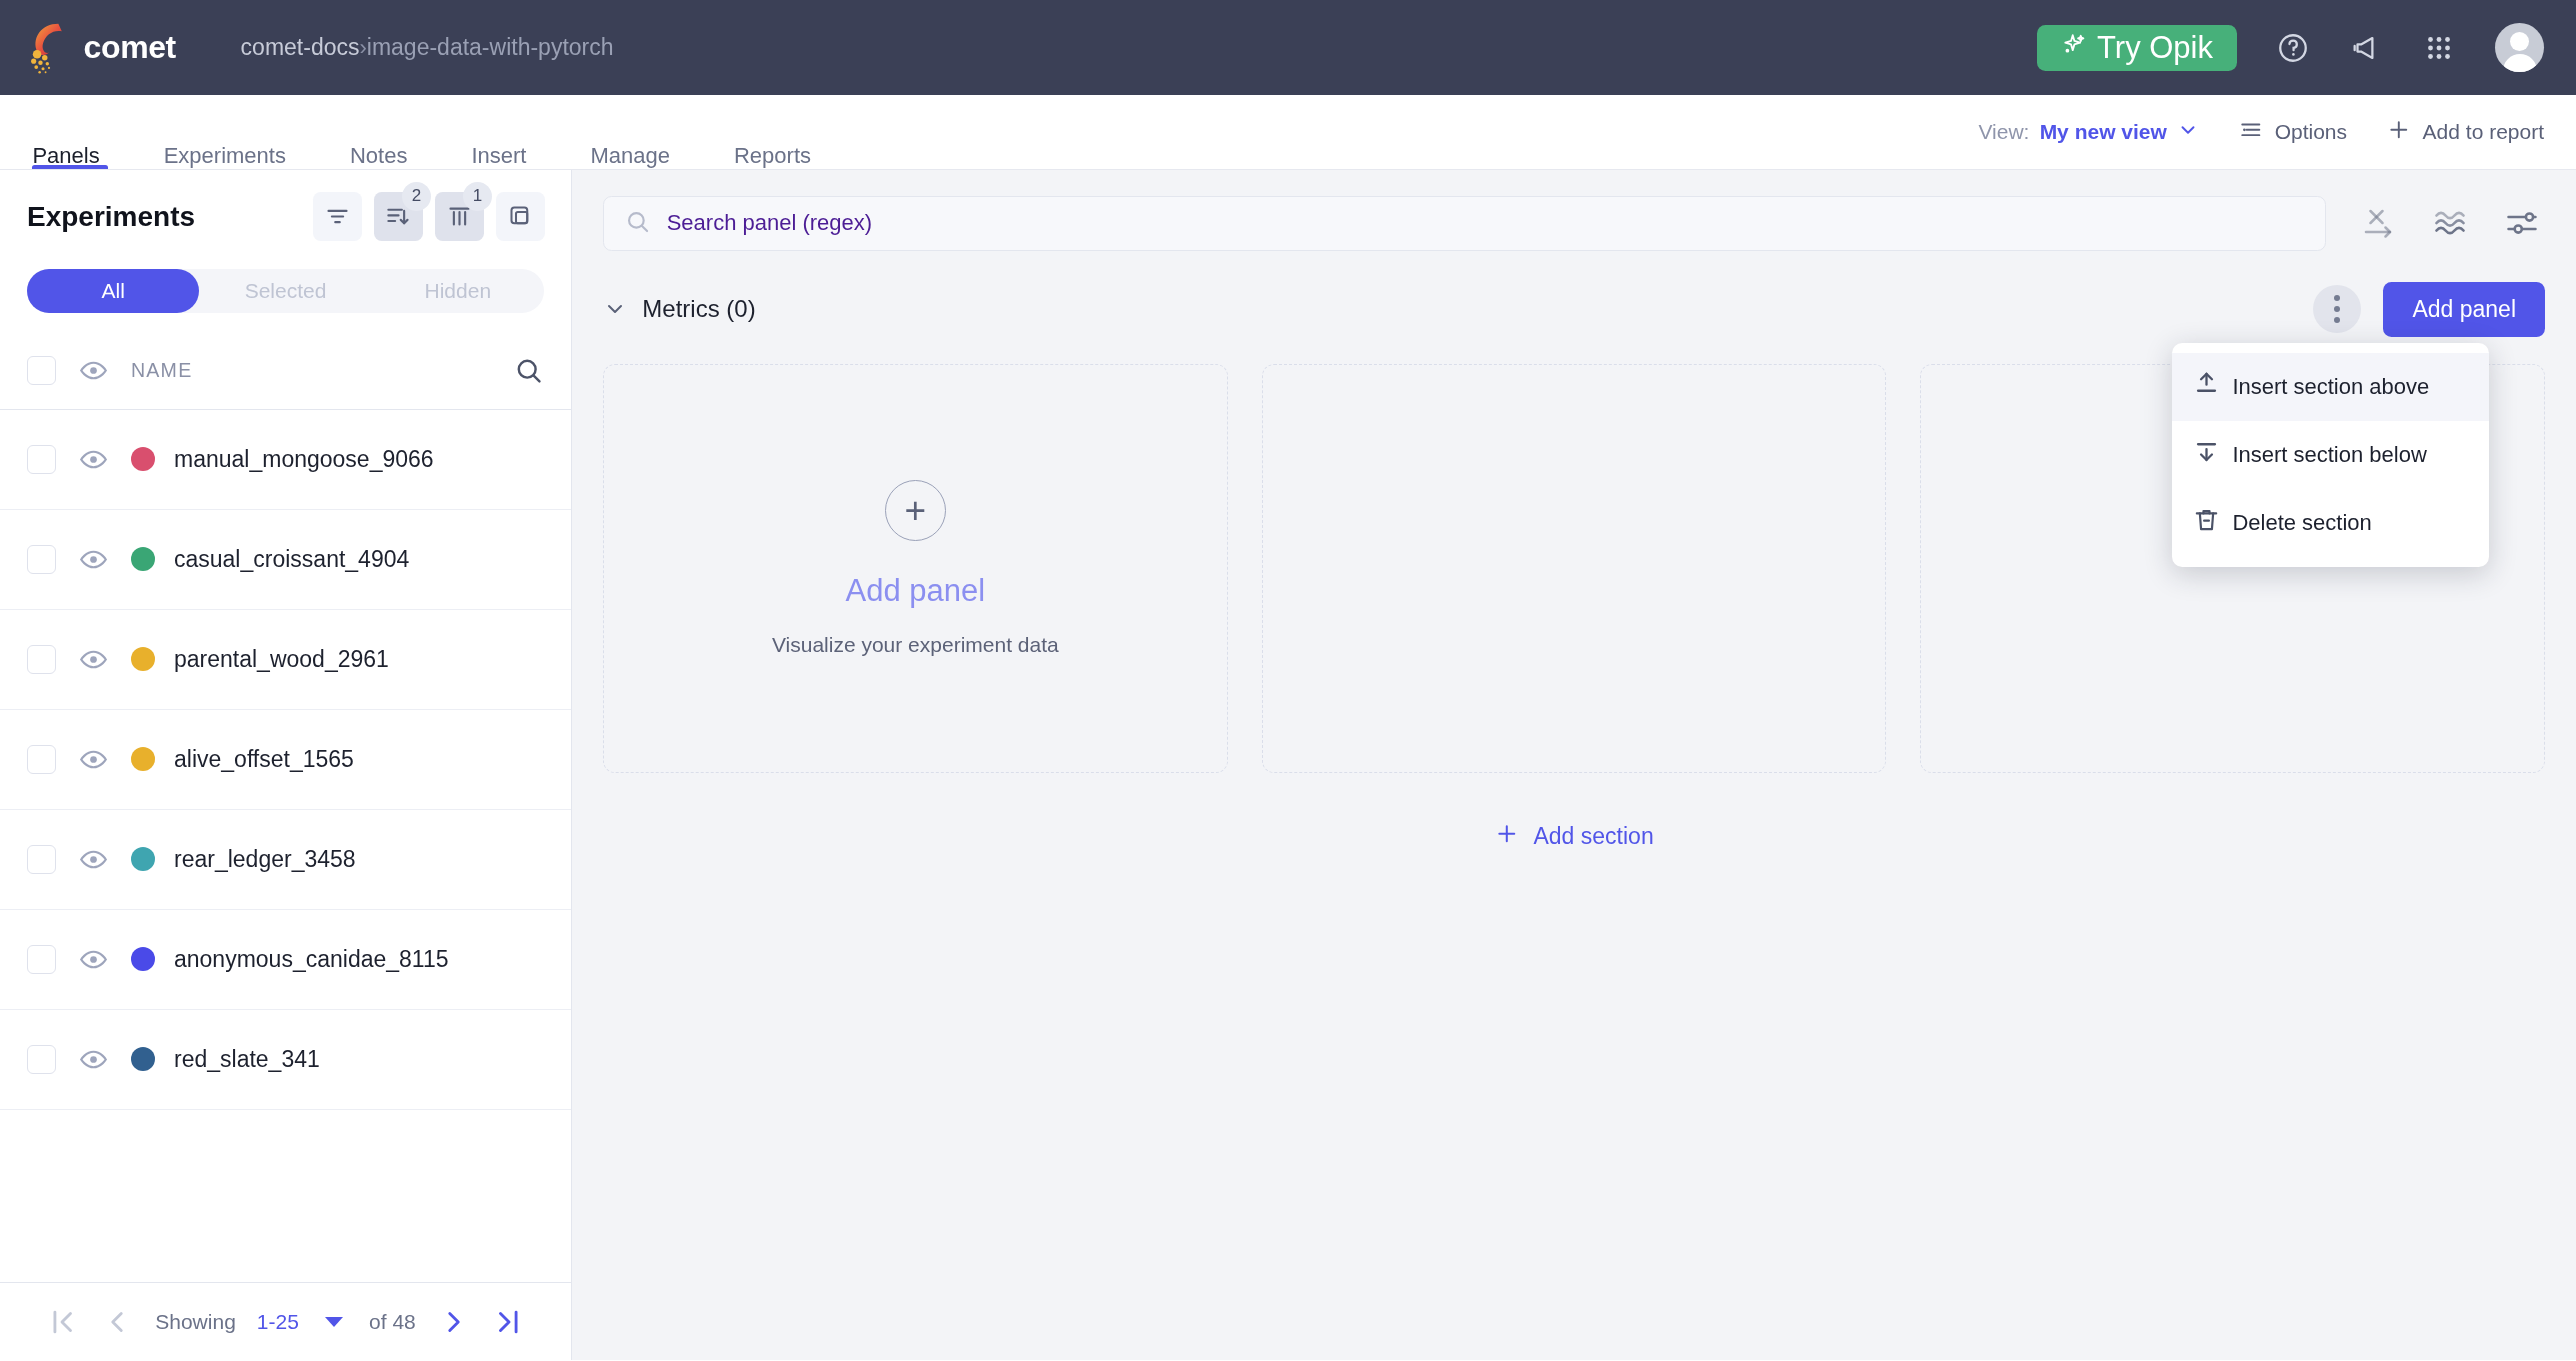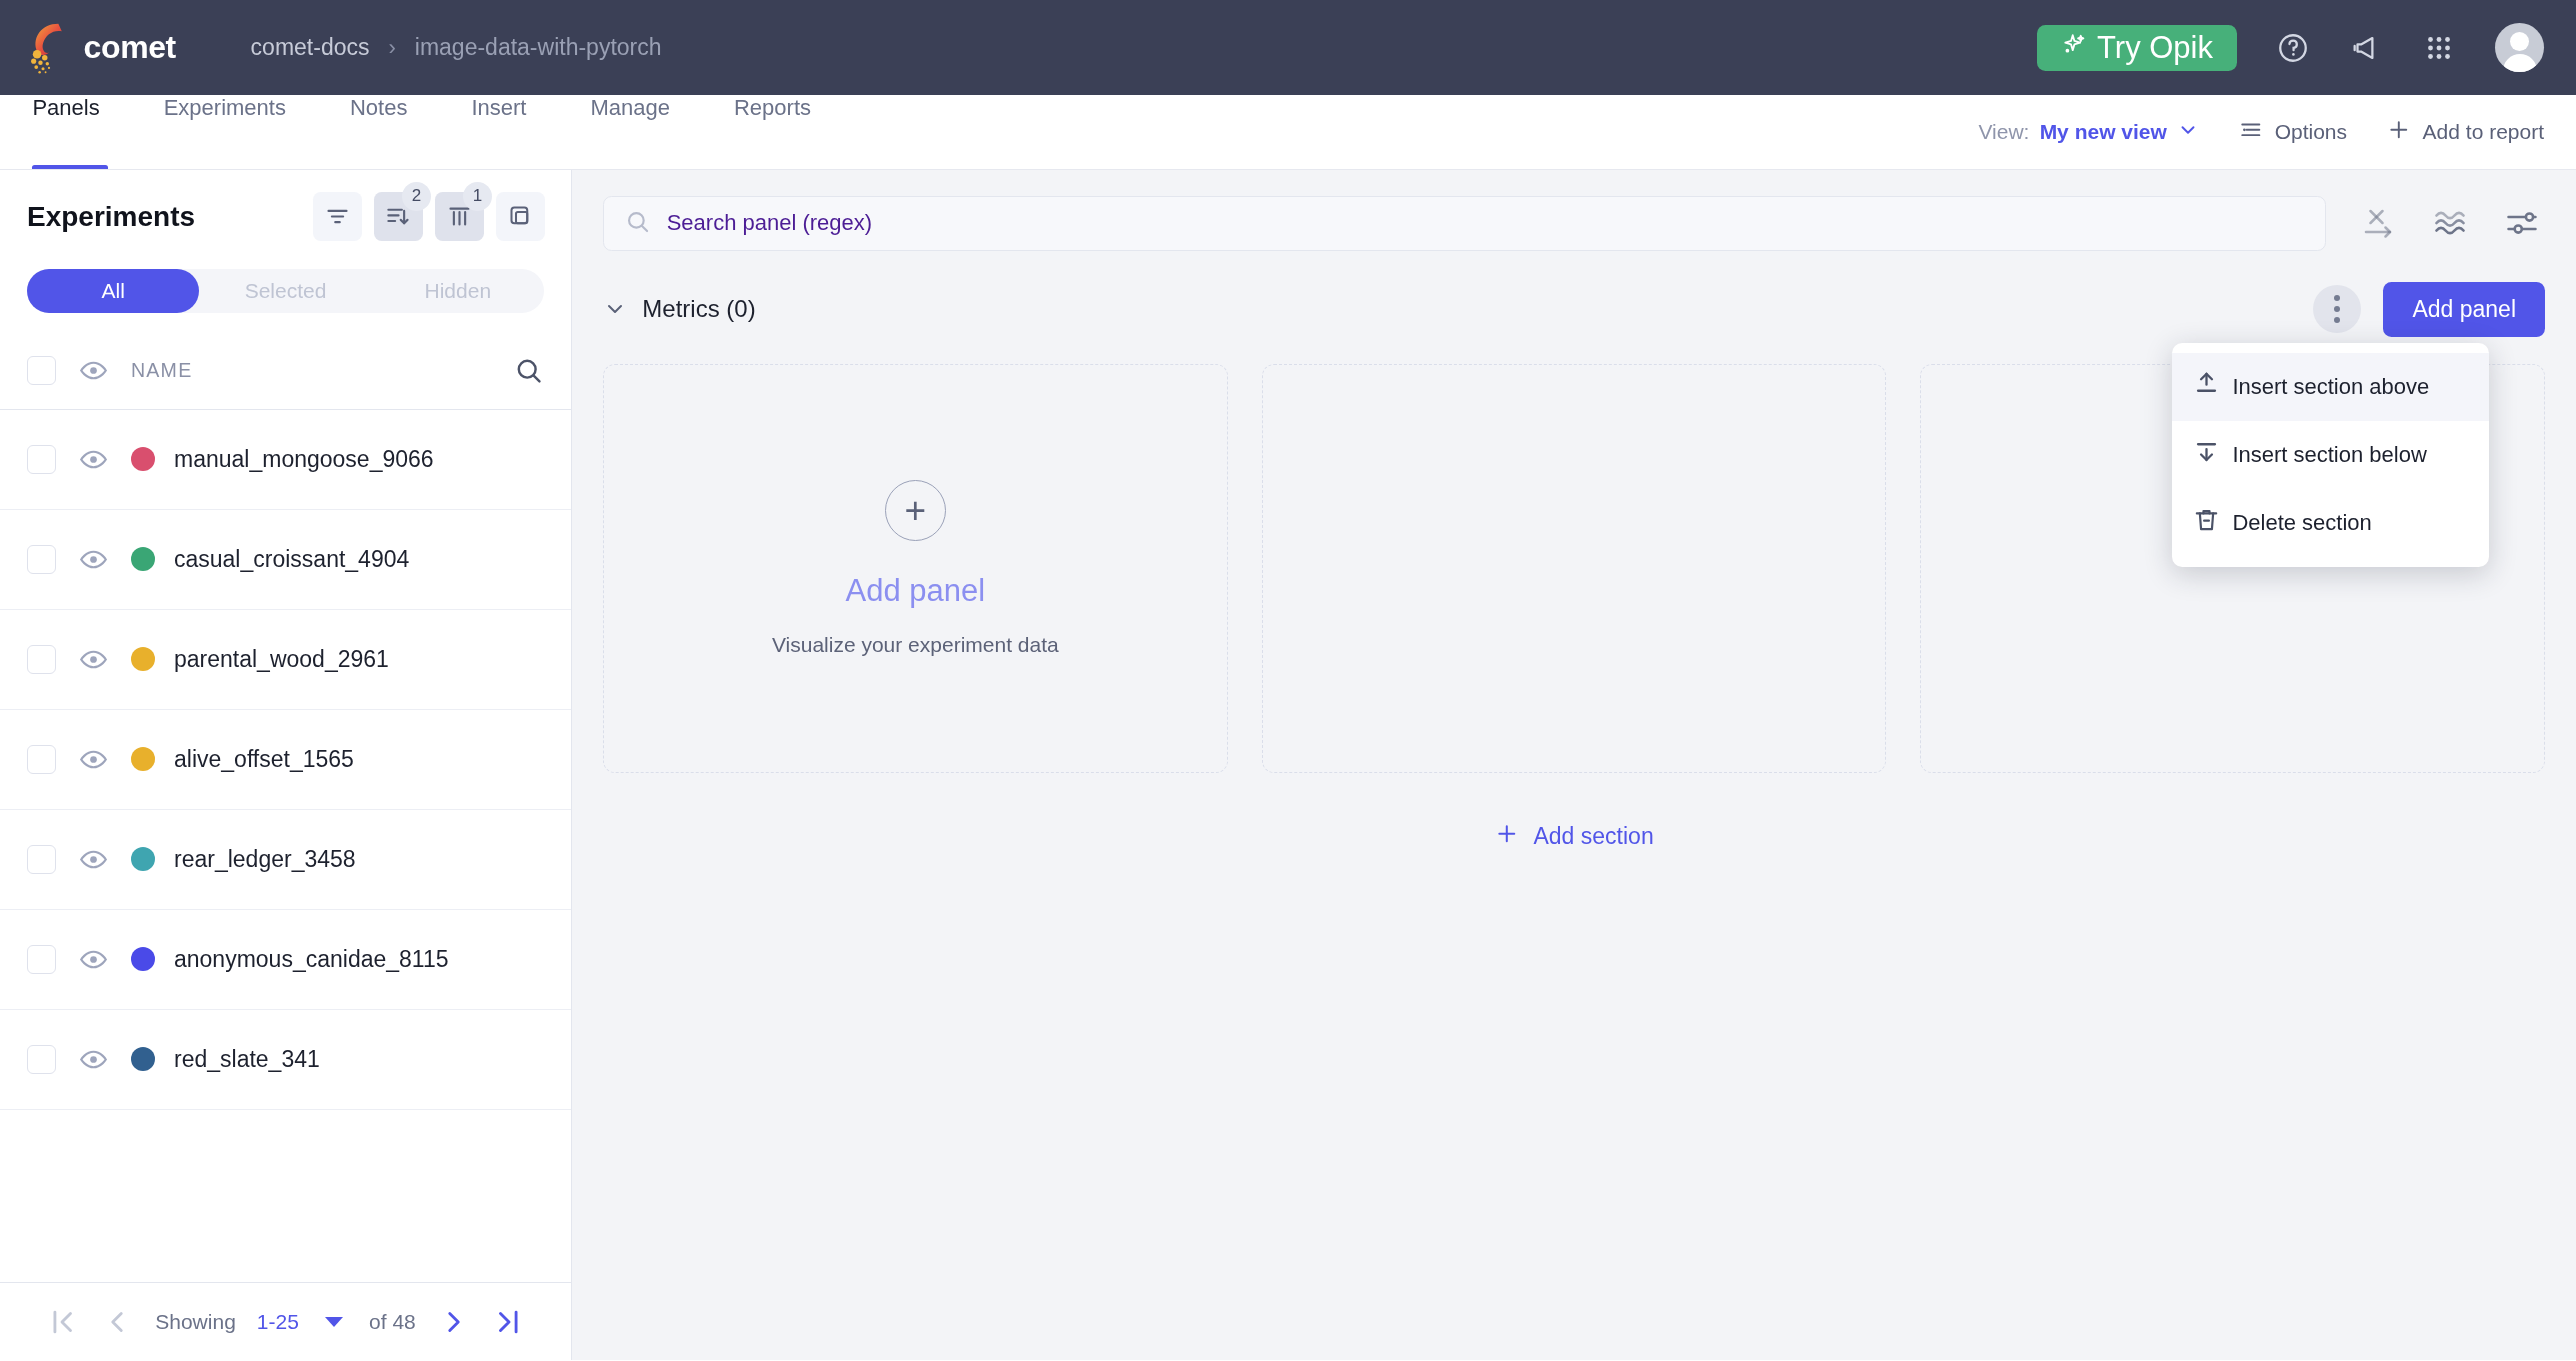--- a/index.html
+++ b/index.html
@@ -17,21 +17,21 @@
     display: flex;
     align-items: center;
     padding: 0 32px 0 25.6px;
     position: relative;
   }
   .brand { display: flex; align-items: center; gap: 12px; width: 201px; }
   .comet-logo { width: 46px; height: 55px; position: relative; }
   .comet-word {
     color: #ffffff; font-size: 32px; font-weight: 700; letter-spacing: -0.4px;
   }
-  .breadcrumb { display: flex; align-items: center; gap: 19px; margin-left: 24px; }
+  .breadcrumb { display: flex; align-items: center; margin-left: 14px; }
   .crumb { color: #c7cbd8; font-size: 23px; }
   .crumb.dim { color: #9aa0b4; }
   .crumb-sep { color: #8a90a6; font-size: 22px; font-weight: 300; }
   .topbar-right {
     margin-left: auto; display: flex; align-items: center; gap: 39px;
   }
   .try-opik {
     background: #47b07a; color: #fff; border: none; border-radius: 8.5px;
     height: 46px; padding: 0 24px; font-size: 31px; font-family: inherit;
     display: flex; align-items: center; gap: 10.2px; cursor: pointer;
@@ -50,21 +50,21 @@
     background:#fff; left:7.7px; top:31px;
   }
 
   
   .navbar {
     height: 75px; background: #fff; border-bottom: 0.9px solid #e6e8ef;
     display: flex; align-items: stretch; padding: 0 32px 0 25.6px;
   }
   .tabs { display: flex; align-items: stretch; gap: 0; }
   .tab {
-    display: flex; align-items: flex-start; padding: 0 32px;
+    display: flex; align-items: flex-end; padding: 0 32px;
     font-size: 22px; color: #6b7289; cursor: pointer; position: relative;
   }
   .tab:first-child { padding-left: 6.8px; }
   .tab.active { color: #1b1f2b; font-weight: 400; }
   .tab.active::after {
     content: ""; position: absolute; left: 6.8px; right: 24px; bottom: 0;
     height: 4.3px; background: #5155e8; border-radius: 2.6px 2.6px 0 0;
   }
   .nav-right { margin-left: auto; display: flex; align-items: center; gap: 39px; }
   .view-sel { display:flex; align-items:center; gap:10.2px; cursor:pointer; font-size:21px;margin-left:24px; }

